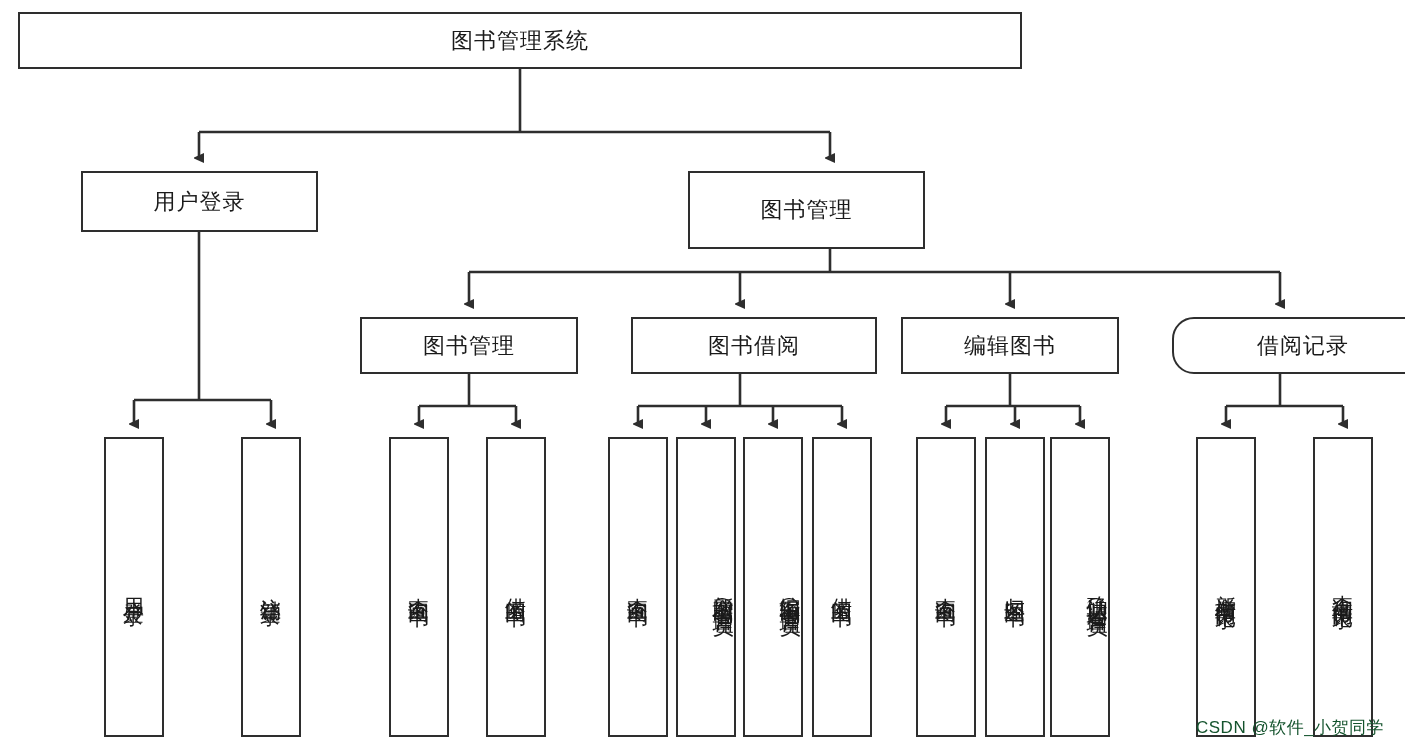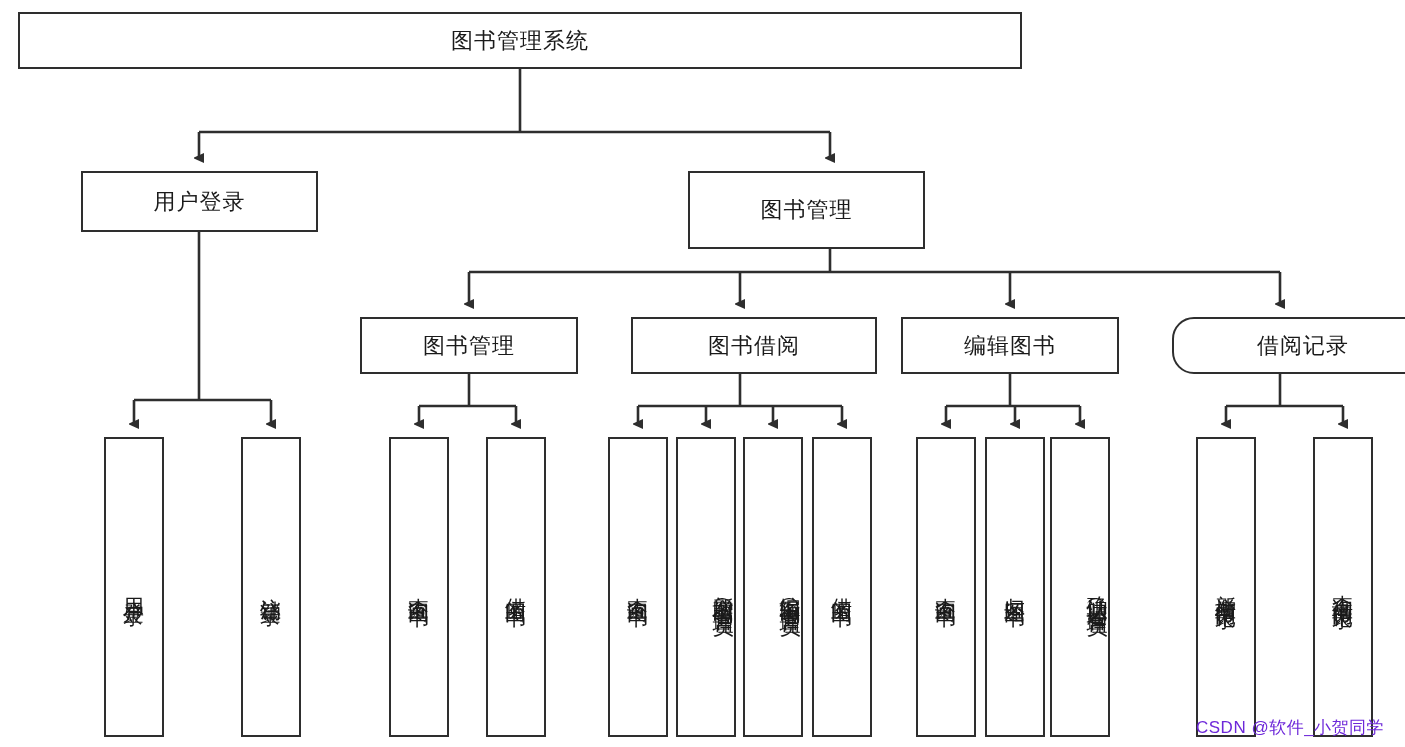--- a/index.html
+++ b/index.html
@@ -172,15 +172,15 @@
   <div class="node-box node-v top-align" id="node-leaf-10" style="left: 1050px; top: 437px; width: 60px; height: 300px;">
       <span>确认归还（管理员）</span>
     </div>
   <div class="node-box node-v" id="node-leaf-11" style="left: 1196px; top: 437px; width: 60px; height: 300px;">
       <span>新增借阅记录</span>
     </div>
   <div class="node-box node-v" id="node-leaf-12" style="left: 1313px; top: 437px; width: 60px; height: 300px;">
       <span>查询借阅记录</span>
     </div>
 
-  <div class="watermark" id="watermark" style="left: 1196px; top: 716px; color: #6d28d9;"><span>CSDN @软件_小贺同学</span></div>
+  <div class="watermark" id="watermark" style="left: 1196px; top: 716px; color: #14532d;"><span>CSDN @软件_小贺同学</span></div>
 
 </div>
 
 </body></html>

